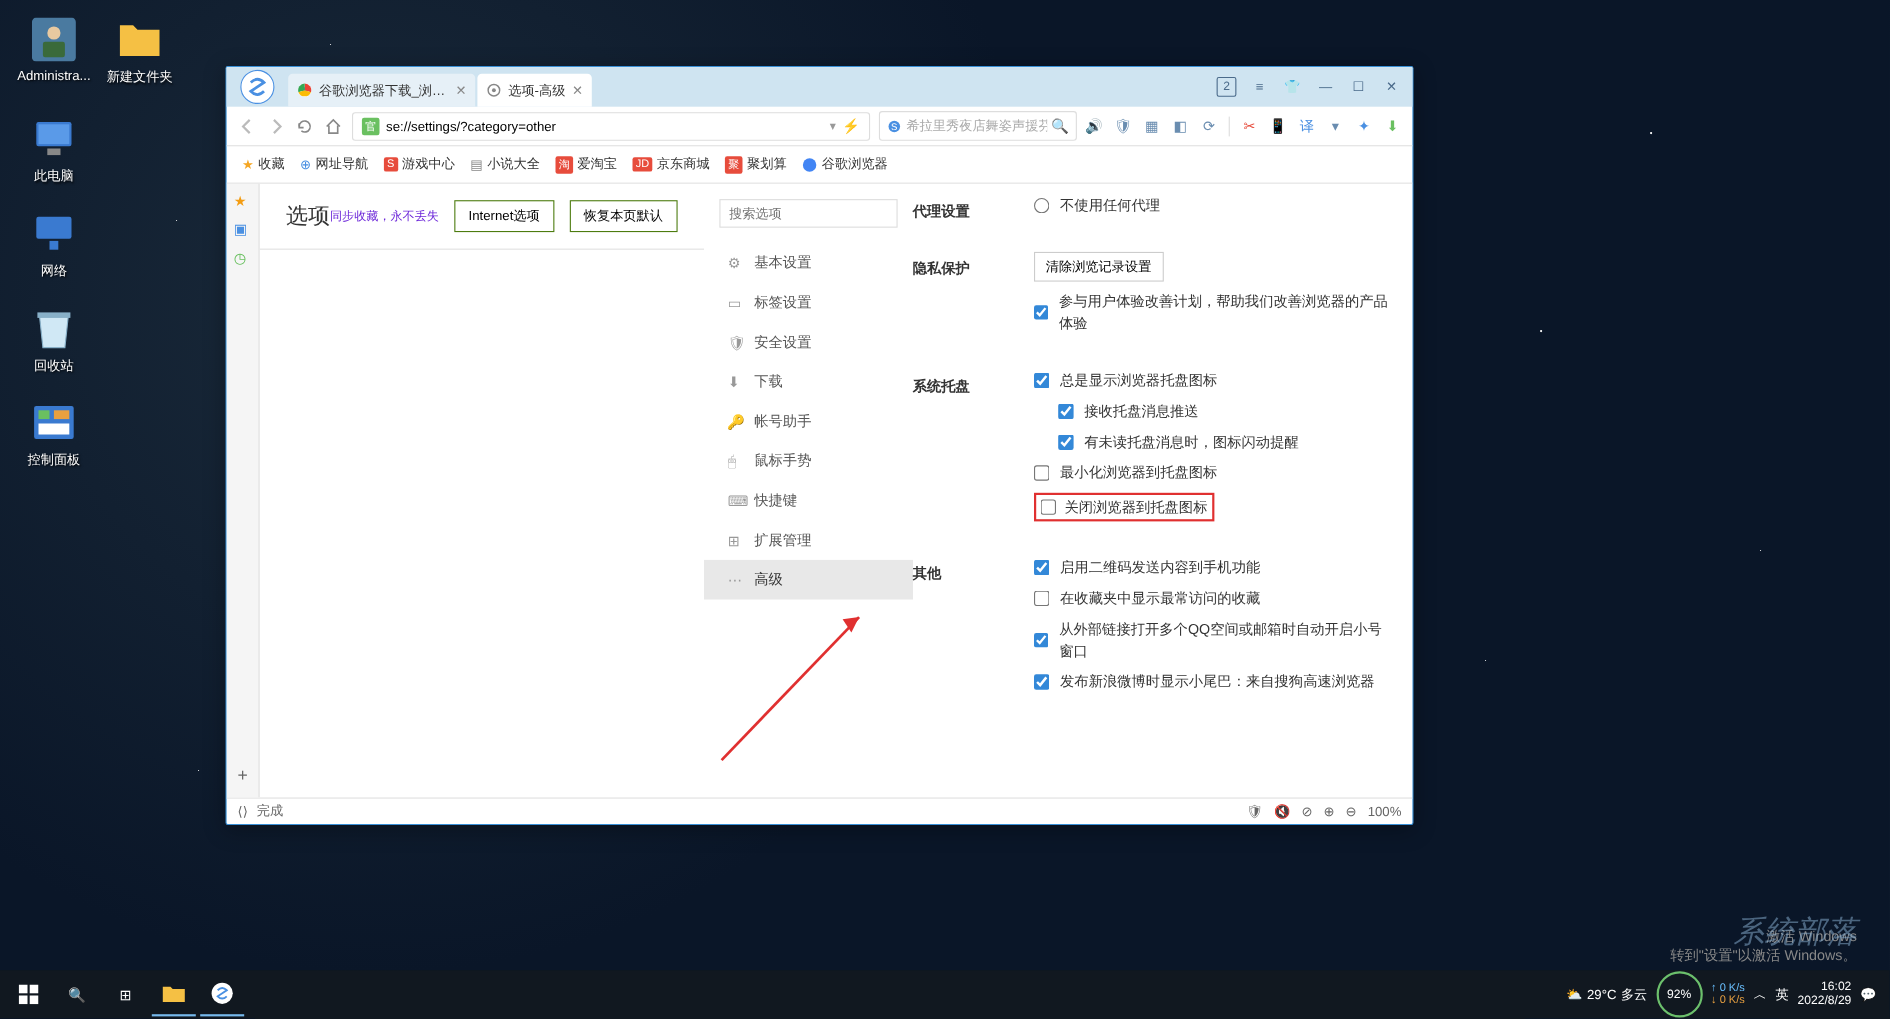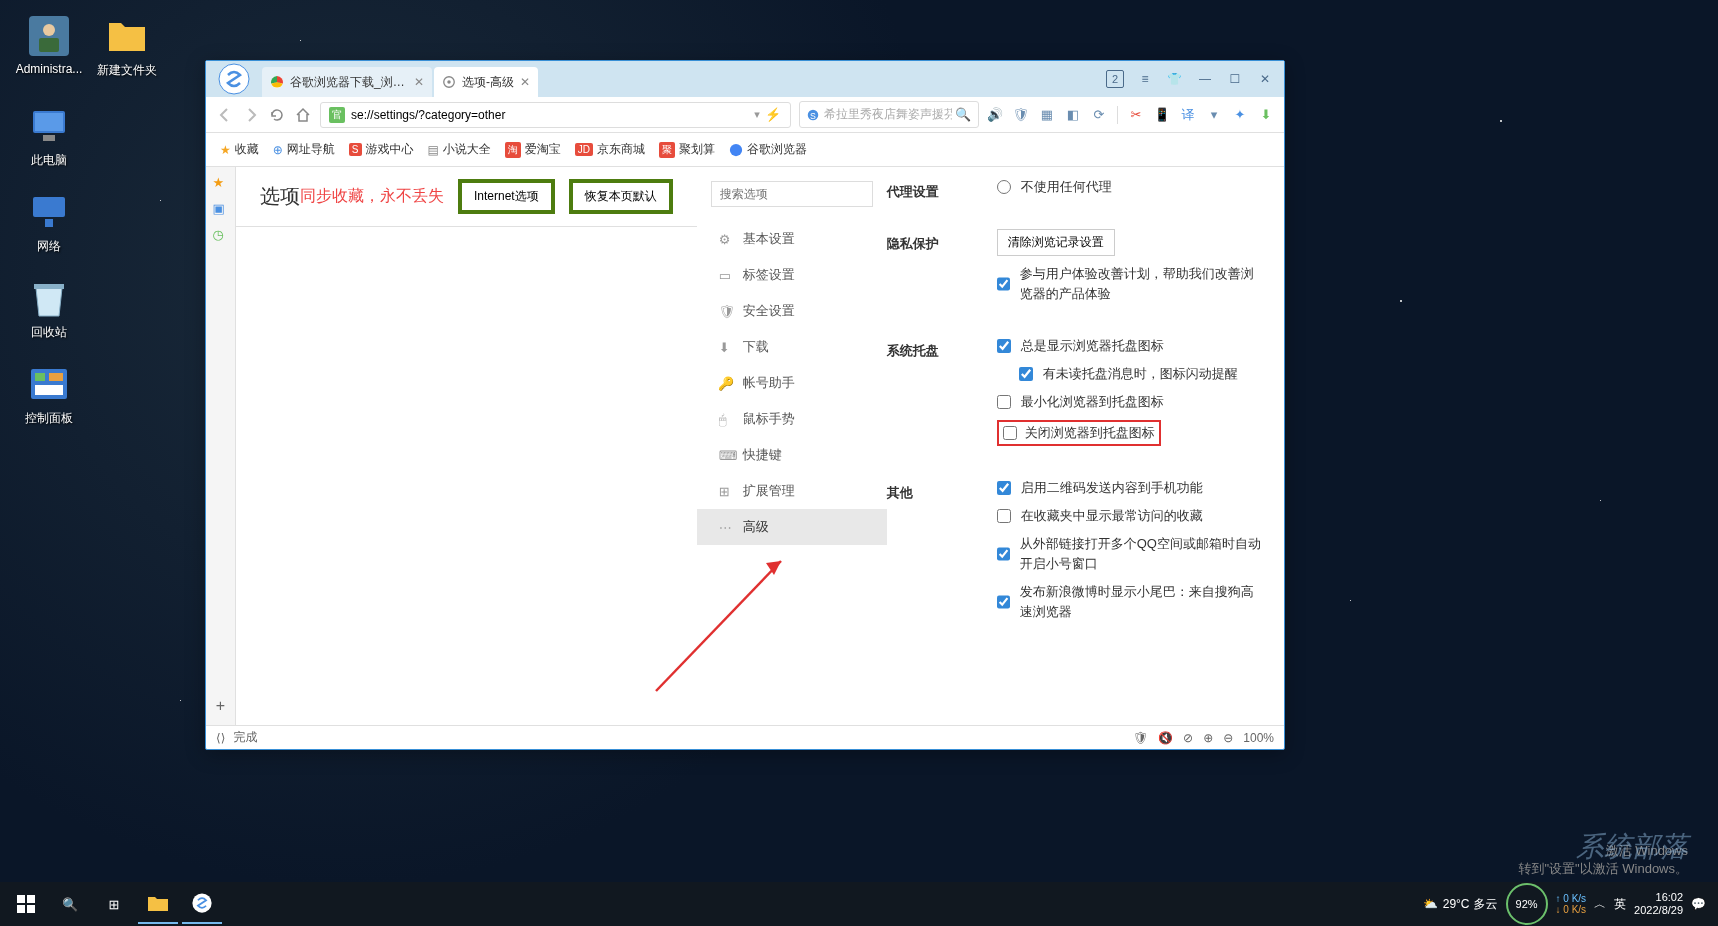--- a/index.html
+++ b/index.html
@@ -58,22 +58,22 @@
 .bookmarkbar { height: 34px; display:flex; align-items:center; padding: 0 14px; gap:14px; border-bottom:1px solid #e0e0e0; font-size:12px; }
 .bm { display:flex; align-items:center; gap:4px; cursor:pointer; }
 .content { flex:1; display:flex; overflow:hidden; }
 .leftrail { width: 30px; background:#f5f5f5; display:flex; flex-direction:column; align-items:center; padding-top:8px; gap:10px; border-right:1px solid #e0e0e0; position:relative; }
 .leftrail .ri { width:16px; height:16px; color:#f39c12; cursor:pointer; }
 .leftrail .plus { position:absolute; bottom:10px; font-size:16px; color:#666; cursor:pointer; }
 .settings { flex:1; display:flex; flex-direction:row; background:#fff; }
 .settings-header { height: 60px; display:flex; align-items:center; padding: 0 24px; border-bottom:1px solid #e0e0e0; }
 .settings-header h1 { font-size:20px; font-weight:normal; }
 .hdr-right { margin-left:auto; display:flex; align-items:center; gap:14px; }
-.hdr-right a { color:#ef4444; font-size:16px; cursor:pointer; }
-.hdr-right .btn { border:4px solid #4d7c0f; padding:5px 12px; font-size:12px; cursor:pointer; background:#fff; }
+.hdr-right a { color:#6d28d9; font-size:11px; cursor:pointer; }
+.hdr-right .btn { border:1px solid #4d7c0f; padding:5px 12px; font-size:12px; cursor:pointer; background:#fff; }
 .settings-body { flex:1; display:flex; overflow:auto; }
 .sidenav { width: 190px; padding: 14px 0; }
 .searchopt { margin: 0 14px 14px; }
 .searchopt input { width:100%; border:1px solid #ddd; padding:5px 8px; font-size:12px; outline:none; }
 .navitem { display:flex; align-items:center; gap:10px; padding: 9px 22px; font-size:13px; color:#555; cursor:pointer; }
 .navitem.active { background:#e8e8e8; color:#333; }
 .navitem .ni { width:14px; height:14px; color:#999; }
 .settings-main { flex:1; padding: 10px 20px 20px 0; font-size:13px; }
 .section { display:flex; margin-bottom: 24px; }
 .section-label { width: 110px; text-align:left; padding-right: 18px; color:#333; font-weight:bold; padding-top:6px; }
@@ -378,20 +378,24 @@
 
           <div class="section">
             <div class="section-label">系统托盘</div>
             <div class="section-content">
               <div class="row">
                   <input type="checkbox" checked="" style="">
                   <span>总是显示浏览器托盘图标</span>
                 </div>
               <div class="row" style="padding-left:22px">
                   <input type="checkbox" checked="" style="">
+                  <span>接收托盘消息推送</span>
+                </div>
+              <div class="row" style="padding-left:22px">
+                  <input type="checkbox" checked="" style="">
                   <span>有未读托盘消息时，图标闪动提醒</span>
                 </div>
               <div class="row">
                   <input type="checkbox" style="">
                   <span>最小化浏览器到托盘图标</span>
                 </div>
               <div class="row">
                   <span class="highlight-box">
                     <input type="checkbox" style="">
                     <span>关闭浏览器到托盘图标</span>

